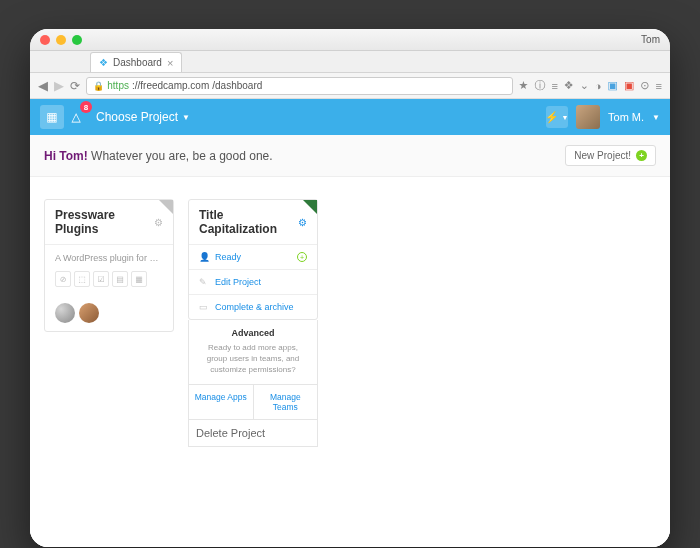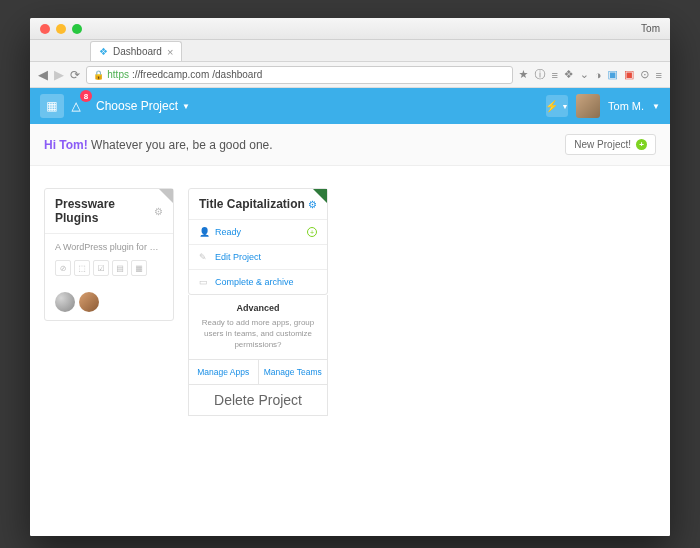--- a/index.html
+++ b/index.html
@@ -1,17 +1,17 @@
 <!DOCTYPE html>
 <html><head>
 <meta charset="utf-8">
 <style>
 *{margin:0;padding:0;box-sizing:border-box;font-family:-apple-system,"Helvetica Neue",Arial,sans-serif}
 body{background:#3a3a3a;width:700px;height:548px;overflow:hidden}
-.window{position:absolute;left:30px;top:18px;width:640px;height:518px;background:#fff;border-radius:2px;box-shadow:0 15px 40px rgba(0,0,0,.5);overflow:hidden;display:flex;flex-direction:column}
+.window{position:absolute;left:30px;top:29px;width:640px;height:518px;background:#fff;border-radius:18px;box-shadow:0 15px 40px rgba(0,0,0,.5);overflow:hidden;display:flex;flex-direction:column}
 .titlebar{height:22px;background:linear-gradient(#f6f6f6,#e8e8e8);border-bottom:1px solid #d0d0d0;display:flex;align-items:center;padding:0 10px;position:relative}
 .traffic{display:flex;gap:6px}
 .dot{width:10px;height:10px;border-radius:50%}
 .dot.r{background:#ff5f57}.dot.y{background:#febc2e}.dot.g{background:#28c840}
 .user-label{position:absolute;right:10px;font-size:10px;color:#555}
 .tabbar{height:22px;background:#f0f0f0;border-bottom:1px solid #d4d4d4;display:flex;align-items:flex-end;padding-left:60px}
 .tab{height:20px;background:#fff;border:1px solid #d0d0d0;border-bottom:none;border-radius:3px 3px 0 0;display:flex;align-items:center;padding:0 8px;font-size:10px;color:#555;gap:5px}
 .tab-close{color:#999;font-size:11px}
 .urlbar{height:26px;background:#f5f5f5;border-bottom:1px solid #ddd;display:flex;align-items:center;padding:0 8px;gap:6px}
 .nav-arrow{color:#888;font-size:13px}
@@ -29,53 +29,53 @@
 .tb-btn.active{background:rgba(255,255,255,.25)}
 .tb-btn.bell{position:relative}
 .badge{position:absolute;top:-4px;right:-4px;background:#ff3b5c;color:#fff;font-size:8px;width:12px;height:12px;border-radius:50%;display:flex;align-items:center;justify-content:center;font-weight:bold}
 .choose-project{margin-left:8px;font-size:12px;display:flex;align-items:center;gap:4px}
 .tb-right{margin-left:auto;display:flex;align-items:center;gap:8px}
 .bolt-btn{width:22px;height:22px;background:rgba(255,255,255,.2);border-radius:3px;display:flex;align-items:center;justify-content:center;font-size:11px}
 .avatar-top{width:24px;height:24px;border-radius:3px;background:linear-gradient(135deg,#c9a580,#8b6f50)}
 .username{font-size:11px}
 .greetbar{height:42px;background:#fafafa;border-bottom:1px solid #eee;display:flex;align-items:center;padding:0 14px}
 .greet{font-size:12px;color:#555}
-.greet b{color:#8b5cf6;font-weight:600}
+.greet b{color:#701a75;font-weight:600}
 .new-proj{margin-left:auto;background:#fff;border:1px solid #ddd;border-radius:3px;padding:4px 8px;font-size:10px;color:#666;display:flex;align-items:flex-start;gap:5px}
 .plus-circle{width:11px;height:11px;border-radius:50%;background:#7ed321;color:#fff;display:flex;align-items:center;justify-content:center;font-size:8px;font-weight:bold}
 .cards-area{flex:1;background:#fff;padding:22px 14px;display:flex;gap:14px;align-items:flex-start}
 .card{width:130px;background:#fff;border:1px solid #e5e5e5;border-radius:3px;position:relative}
 .corner{position:absolute;top:0;right:0;width:0;height:0;border-style:solid;border-width:0 14px 14px 0}
 .corner.grey{border-color:transparent #c5c5c5 transparent transparent}
 .corner.green{border-color:transparent #2f7a3b transparent transparent}
 .card-head{padding:8px 10px;display:flex;align-items:center;justify-content:space-between;border-bottom:1px solid #eee}
 .card-title{font-size:12px;font-weight:600;color:#333}
 .gear{color:#bbb;font-size:10px}
 .gear.blue{color:#1a8fe6}
 .card-body{padding:8px 10px}
 .desc{font-size:9px;color:#999;margin-bottom:8px;white-space:nowrap;overflow:hidden;text-overflow:ellipsis}
 .iconrow{display:flex;gap:3px}
 .mini{width:16px;height:16px;border:1px solid #e5e5e5;border-radius:2px;display:flex;align-items:center;justify-content:center;font-size:8px;color:#bbb}
 .card-foot{padding:8px 10px;display:flex;gap:4px}
 .av{width:20px;height:20px;border-radius:50%}
 .av1{background:radial-gradient(circle at 30% 30%,#d5d5d5,#888)}
 .av2{background:linear-gradient(135deg,#d9a070,#8b5a35)}
-.dropdown{width:140px}
+.dropdown{width:130px}
 .dd-card{background:#fff;border:1px solid #e5e5e5;border-radius:3px;position:relative}
 .menu-item{padding:7px 10px;border-bottom:1px solid #eee;display:flex;align-items:center;gap:6px;font-size:9px;color:#1a8fe6}
 .menu-item .ico{color:#c5c5c5;font-size:9px;width:10px}
 .menu-item .plus{margin-left:auto}
 .plus-sm{width:10px;height:10px;border-radius:50%;border:1px solid #7ed321;color:#7ed321;display:flex;align-items:center;justify-content:center;font-size:7px}
 .adv-block{border:1px solid #e5e5e5;border-top:none;padding:8px 10px;text-align:center}
 .adv-title{font-size:9px;font-weight:700;color:#333;margin-bottom:4px}
 .adv-text{font-size:8px;color:#999;line-height:1.4}
 .manage-row{display:flex;border:1px solid #e5e5e5;border-top:none}
 .manage-btn{flex:1;padding:7px 4px;font-size:8.5px;color:#1a8fe6;text-align:center}
 .manage-btn:first-child{border-right:1px solid #e5e5e5}
-.delete-row{border:1px solid #e5e5e5;border-top:none;padding:7px;text-align:center;font-size:14px;color:#666}
+.delete-row{border:1px solid #e5e5e5;border-top:none;padding:7px;text-align:left;font-size:11px;color:#666}
 </style>
 </head>
 <body>
 
 <div class="window">
   <div class="titlebar">
     <div class="traffic">
       <div class="dot r"></div>
       <div class="dot y"></div>
       <div class="dot g"></div>

